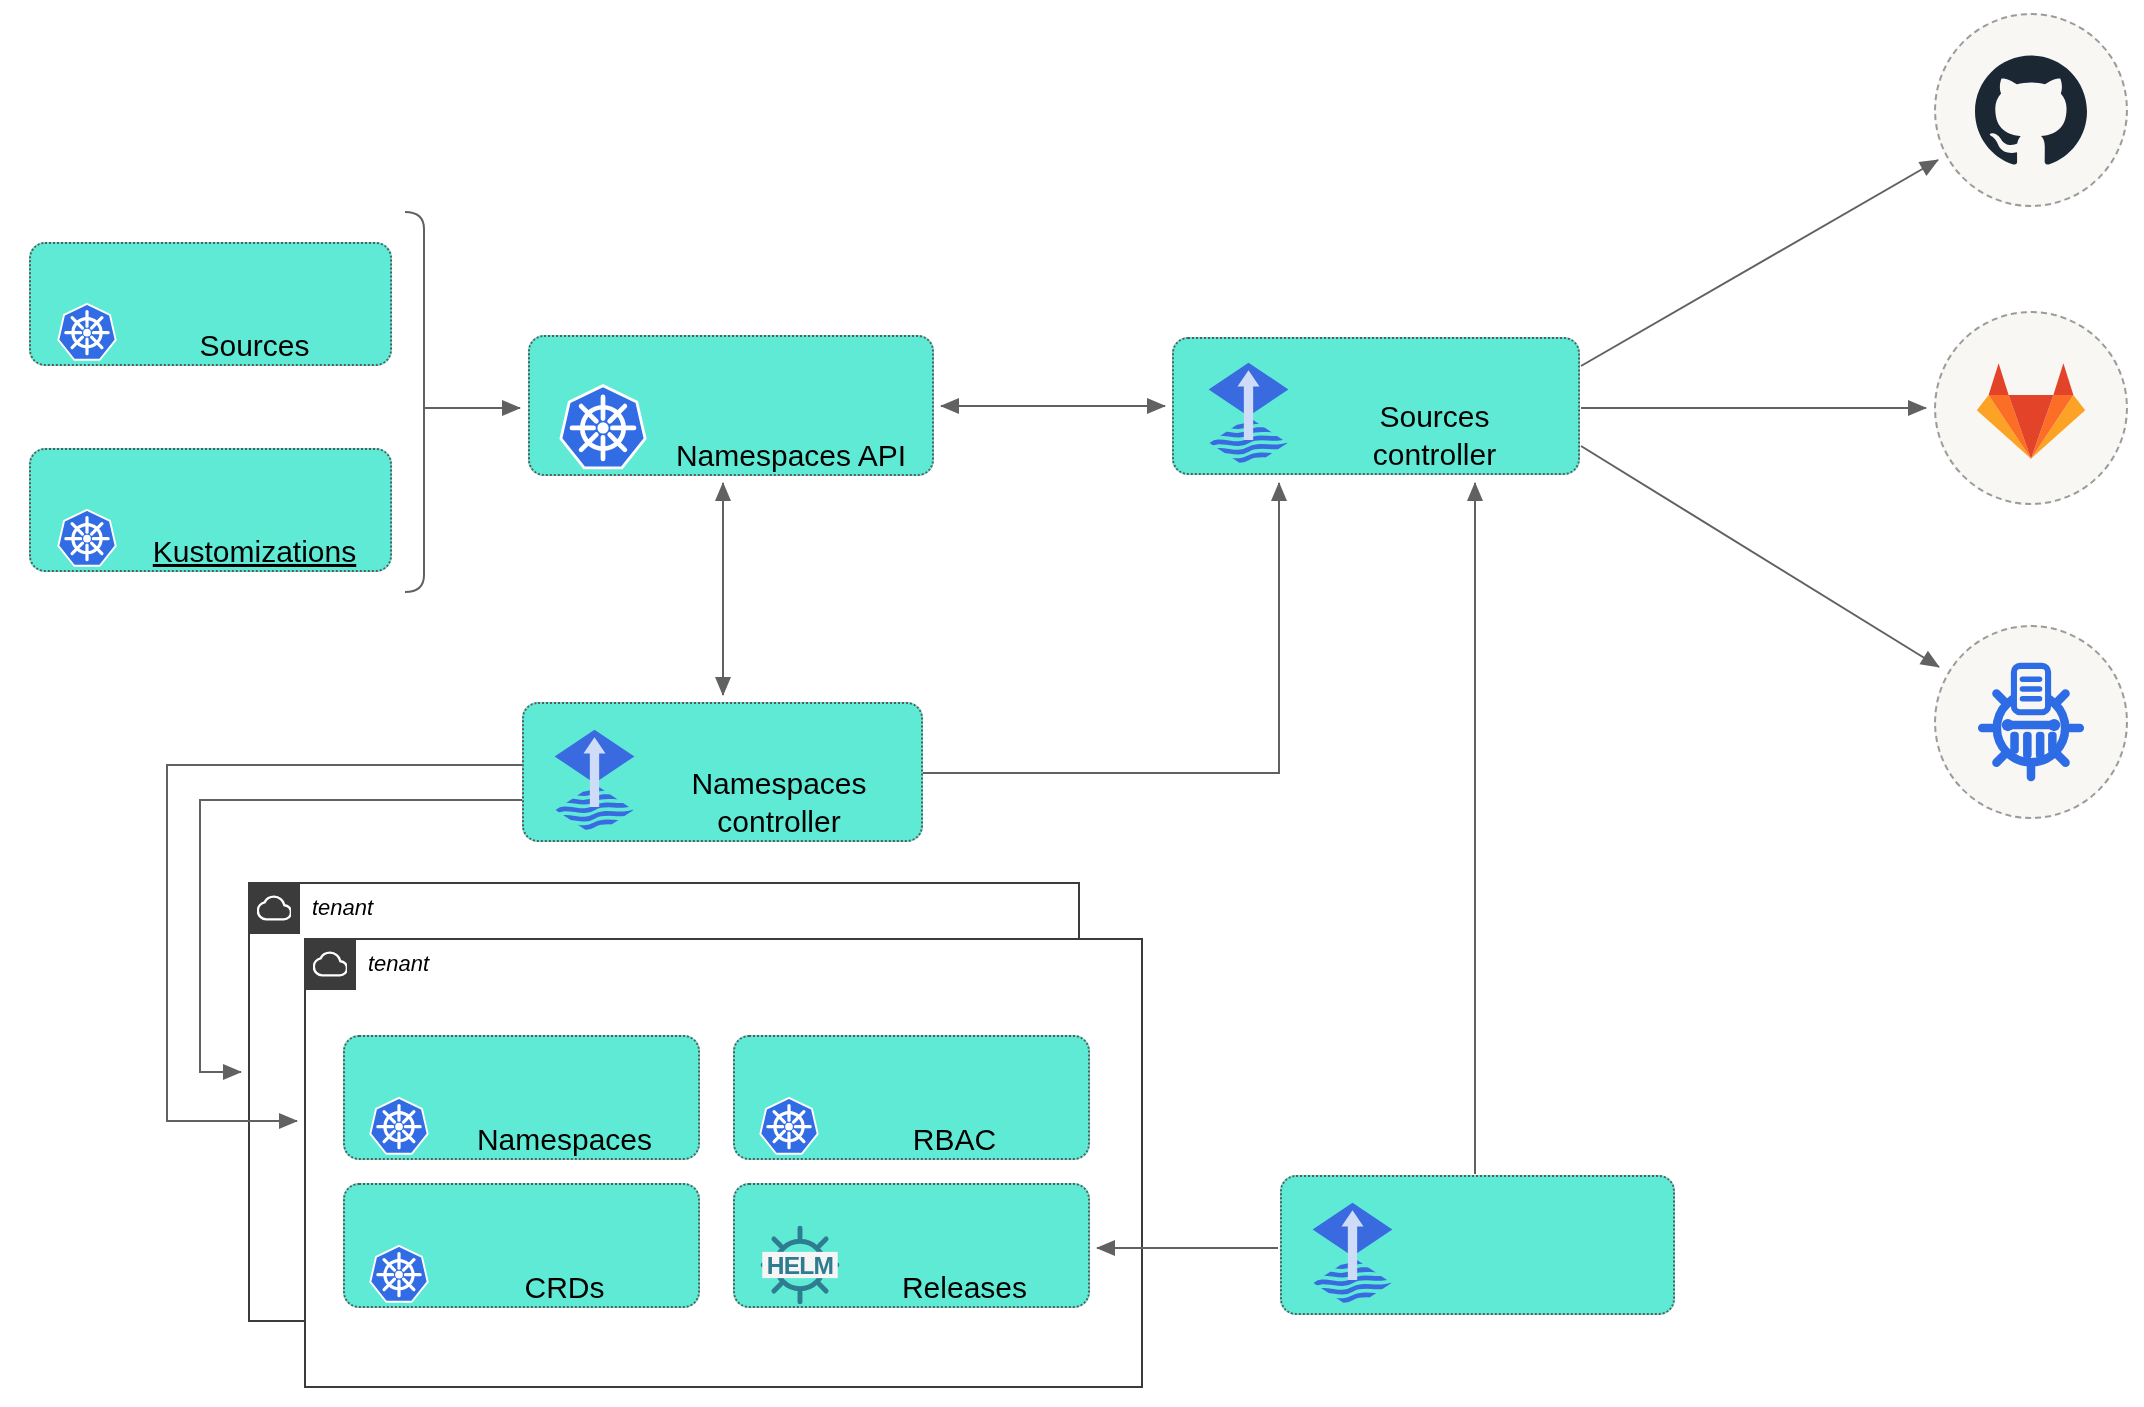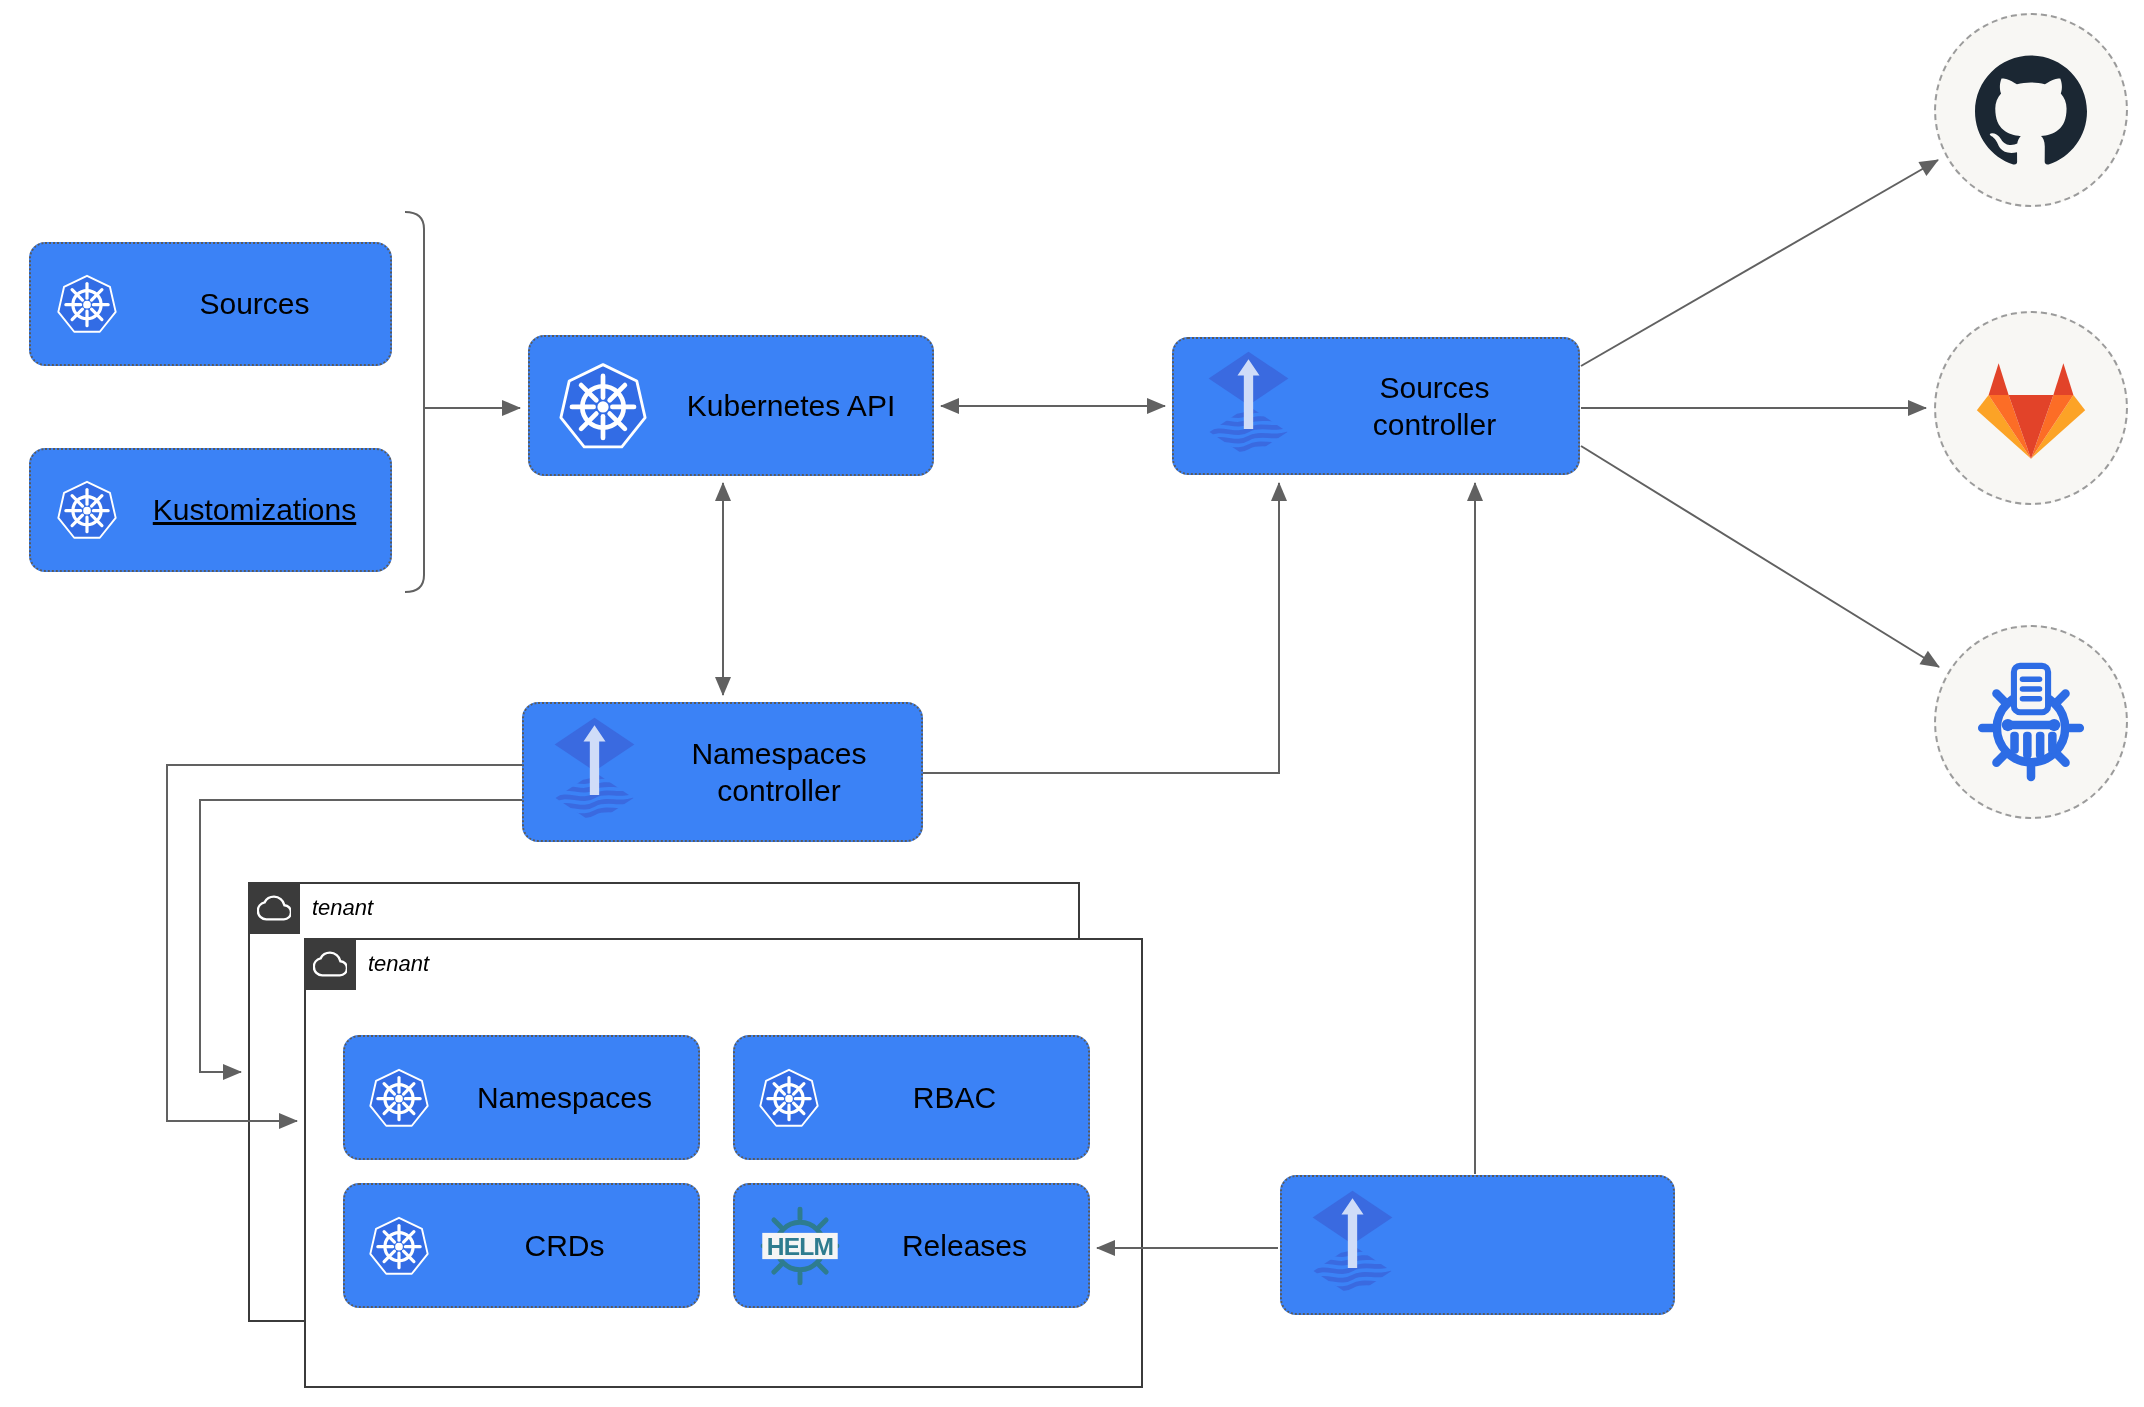--- a/index.html
+++ b/index.html
@@ -1,20 +1,20 @@
 <!DOCTYPE html>
 <html><head>
 <meta charset="utf-8">
 <style>
   html,body{margin:0;padding:0;background:#ffffff;}
   .canvas{position:relative;width:2144px;height:1407px;overflow:hidden;
           font-family:"Liberation Sans",sans-serif;color:#000;background:#fff;}
   
-  .node{position:absolute;background:#3b82f6;border:2px dotted #5a5a5a;border-radius:16px;
-        display:flex;align-items:center;box-sizing:border-box;z-index:3;}
+  .node{position:absolute;background:#5eead4;border:2px dotted #5a5a5a;border-radius:16px;
+        display:flex;align-items:flex-end;box-sizing:border-box;z-index:3;}
   .node .lbl{flex:1;display:flex;justify-content:center;}
   .node .lbl .t{font-size:30px;line-height:1.25;text-align:center;}
   .icwrap{flex:0 0 auto;display:flex;align-items:center;justify-content:center;}
   
   .circle{position:absolute;width:194px;height:194px;border-radius:50%;background:#f8f7f4;
           border:2px dashed #9b9b9b;display:flex;align-items:center;justify-content:center;
           box-sizing:border-box;z-index:3;}
   
   .tenant{position:absolute;background:#ffffff;border:2px solid #3b3b3b;box-sizing:border-box;}
   .tenant .tab{position:absolute;left:-2px;top:-2px;width:52px;height:52px;background:#3b3b3b;
@@ -165,21 +165,21 @@
       </div>
   </div>
 
   <div class="node" style="left:528px;top:335px;width:406px;height:141px;">
     <span class="icwrap" style="margin-left:26px;">
       <svg width="94" height="94" viewBox="0 0 100 100">
           <use href="#sym-k8s"></use>
         </svg>
       </span>
     <div class="lbl">
-        <div class="t">Kubernetes API</div>
+        <div class="t">Namespaces API</div>
       </div>
   </div>
 
   <div class="node" style="left:1172px;top:337px;width:408px;height:138px;">
     <span class="icwrap" style="margin-left:32px;">
       <svg width="85" height="112" viewBox="0 0 100 132">
           <use href="#sym-flux"></use>
         </svg>
       </span>
     <div class="lbl">

